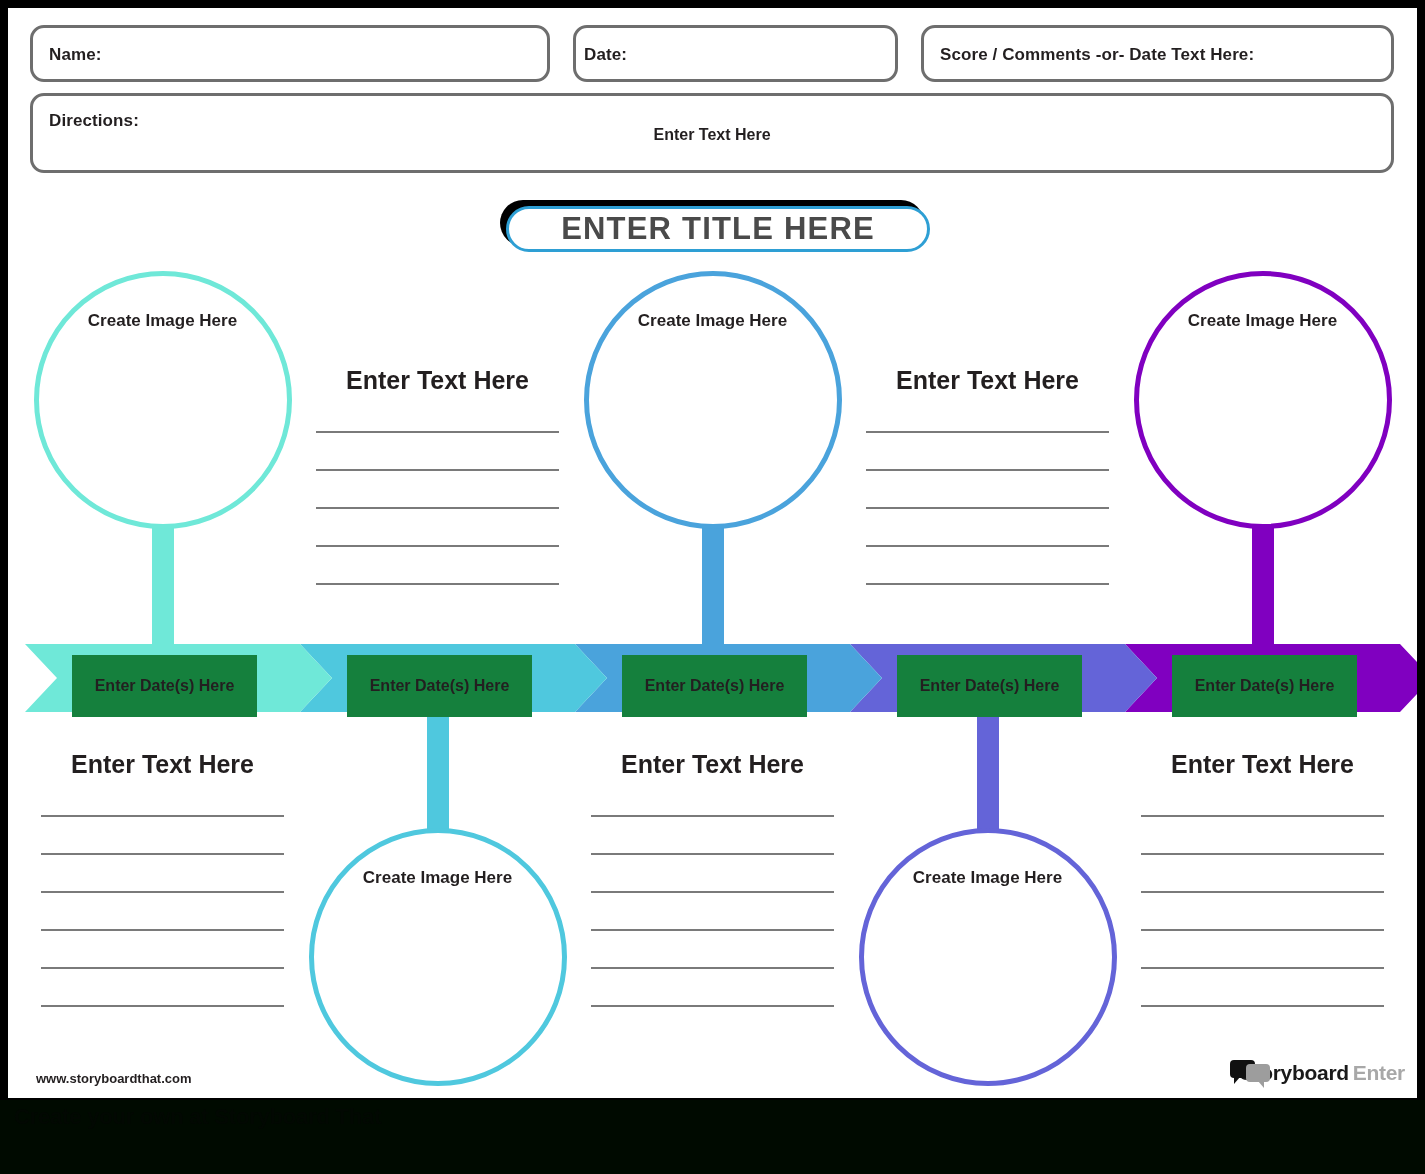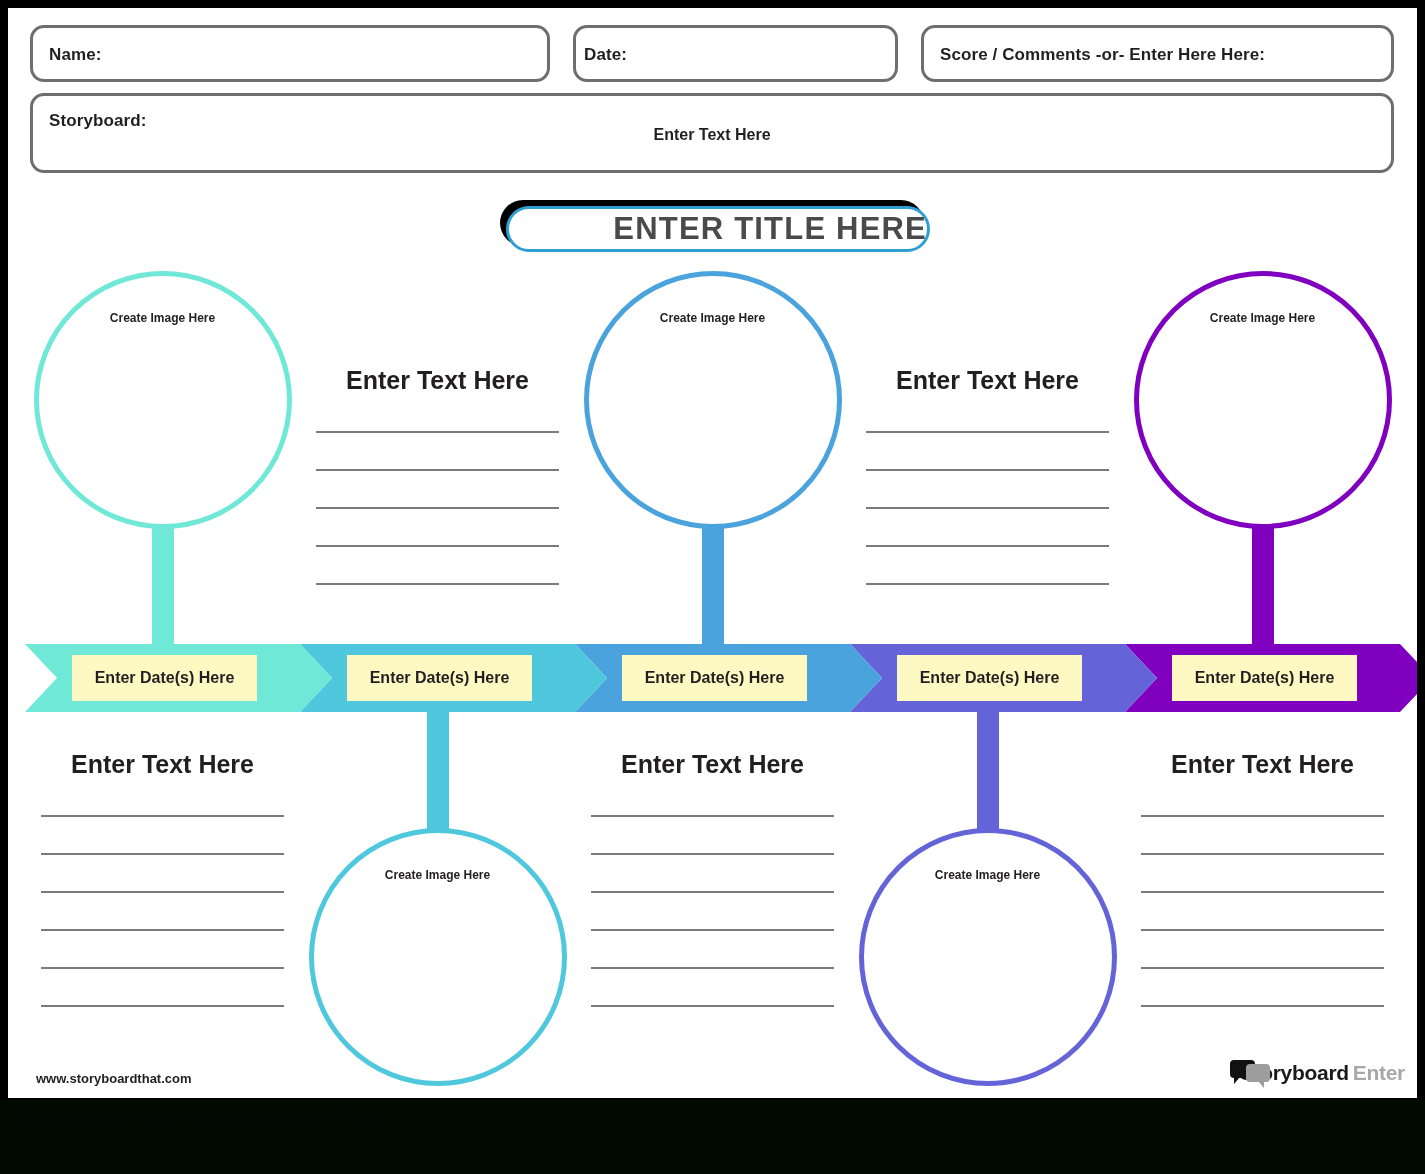--- a/index.html
+++ b/index.html
@@ -47,53 +47,53 @@
     position:absolute;left:492px;top:192px;width:430px;height:52px;
   }
   #title-shadow{
     position:absolute;left:0;top:0;width:424px;height:46px;
     background:#000000;border-radius:26px;
   }
   #title-band{
     position:absolute;left:6px;top:6px;width:424px;height:46px;
     border:3px solid #2e9fd4;border-radius:26px;background:#ffffff;
     box-sizing:border-box;
-    display:flex;align-items:center;justify-content:flex-end;
+    display:flex;align-items:center;justify-content:center;
   }
   #title-band span{
     font-size:31px;font-weight:bold;color:#4a4a4a;letter-spacing:1.2px;
   }
 
   
   #arrow-row{position:absolute;left:17px;top:636px;width:1375px;height:68px;}
   .arrow{
     position:absolute;top:0;height:68px;
     clip-path:polygon(0 0, calc(100% - 32px) 0, 100% 50%, calc(100% - 32px) 100%, 0 100%, 32px 50%);
   }
   .arrow.first{
     clip-path:polygon(0 0, calc(100% - 32px) 0, 100% 50%, calc(100% - 32px) 100%, 0 100%, 32px 50%);
   }
   .datebox{
-    position:absolute;top:11px;height:46px;
-    background:#fef9c3;
+    position:absolute;top:11px;height:62px;
+    background:#15803d;
     display:flex;align-items:center;justify-content:center;
     font-size:16px;font-weight:bold;color:#231f20;
   }
 
   
   .stem{position:absolute;}
 
   
   .circle{
     position:absolute;border-radius:50%;background:#ffffff;
     box-sizing:border-box;
   }
   .circle-label{
     position:absolute;left:0;width:100%;text-align:center;
-    font-size:12px;font-weight:bold;color:#231f20;
+    font-size:17px;font-weight:bold;color:#231f20;
   }
 
   
   .tblock{position:absolute;}
   .tblock .thead{
     text-align:center;font-size:25px;font-weight:bold;color:#231f20;
     margin-bottom:14px;
   }
   .tblock .rule{
     height:0;border-top:2px solid #7a7a7a;margin-top:36px;
@@ -147,25 +147,25 @@
 
   <div class="hdr-box" id="name-box">
     <div class="hdr-label" style="left:16px;top:17px;">Name:</div>
   </div>
 
   <div class="hdr-box" id="date-box">
     <div class="hdr-label" style="left:8px;top:17px;">Date:</div>
   </div>
 
   <div class="hdr-box" id="score-box">
-    <div class="hdr-label" style="left:16px;top:17px;">Score / Comments -or- Enter Here Here:</div>
+    <div class="hdr-label" style="left:16px;top:17px;">Score / Comments -or- Date Text Here:</div>
   </div>
 
   <div class="hdr-box" id="dir-box">
-    <div class="hdr-label" style="left:16px;top:15px;">Storyboard:</div>
+    <div class="hdr-label" style="left:16px;top:15px;">Directions:</div>
     <div class="dir-center">Enter Text Here</div>
   </div>
 
   <div id="title-wrap">
     <div id="title-shadow"></div>
     <div id="title-band">
       <span>ENTER TITLE HERE</span>
     </div>
   </div>
 

